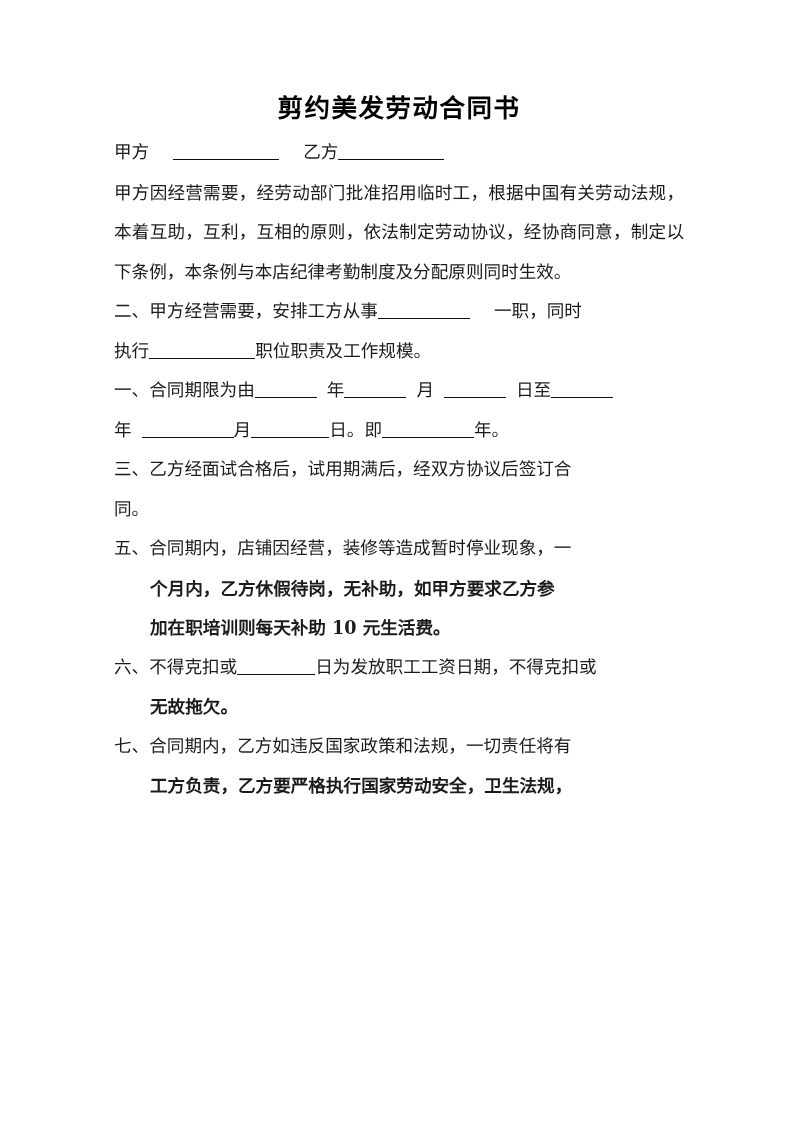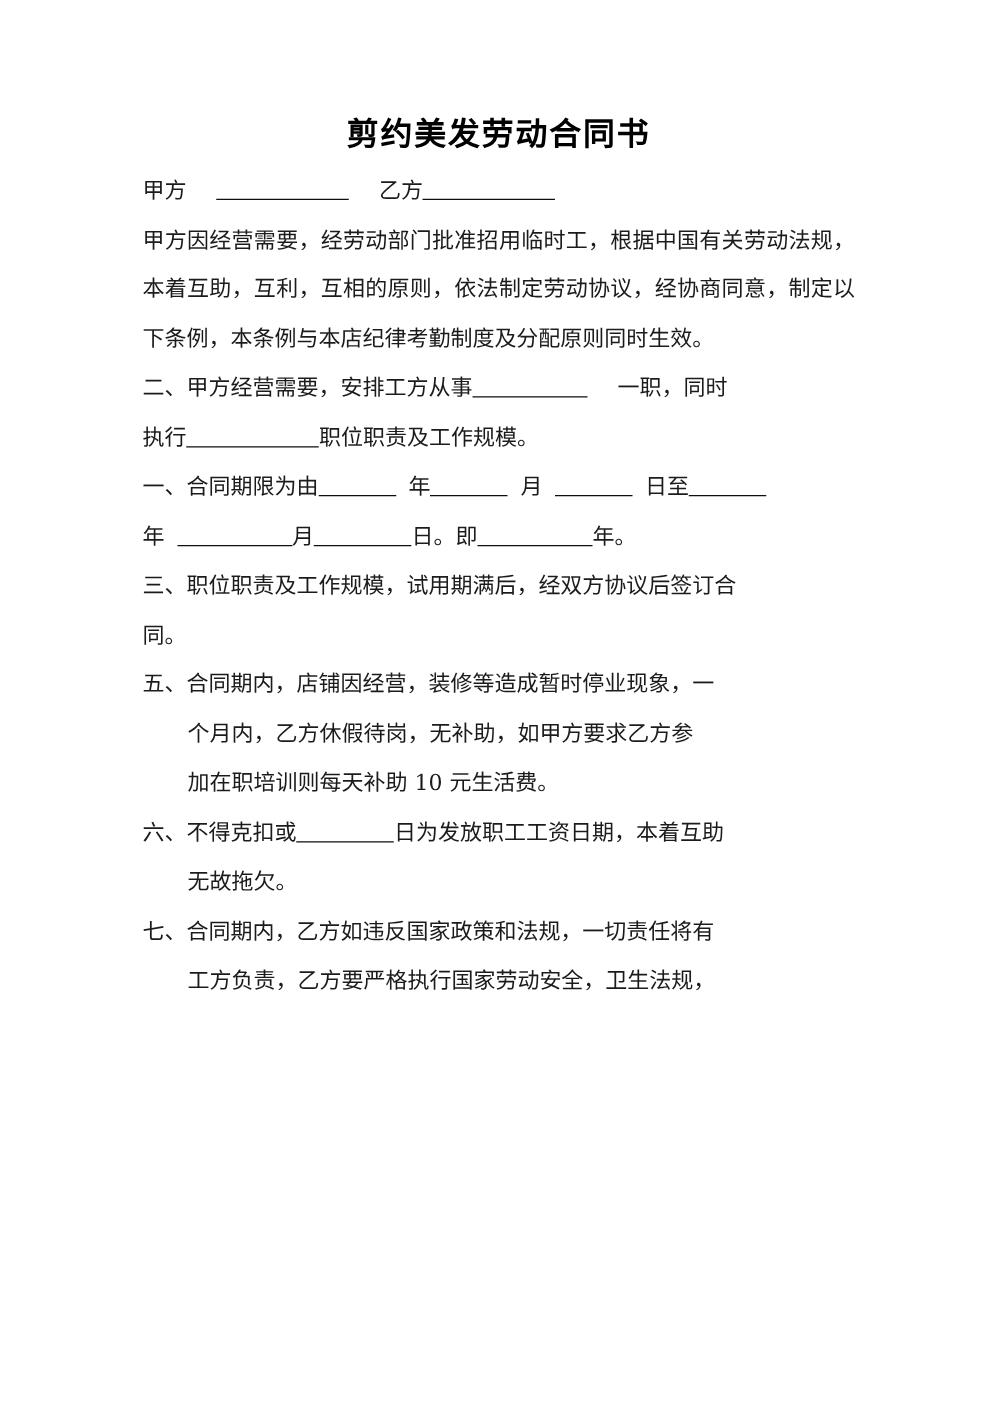--- a/index.html
+++ b/index.html
@@ -43,36 +43,37 @@
     font-size: 17.6px;
     line-height: 39.5px;
     color: #1b1b1b;
     margin: 0;
     text-align: justify;
     text-justify: inter-ideograph;
     word-break: break-all;
   }
   .para-parties {
     white-space: nowrap;
+    font-family: Liberation Mono, monospace;
   }
   
   .clause {
     font-size: 17.6px;
     line-height: 39.5px;
     color: #1b1b1b;
     margin: 0;
     text-align: justify;
     text-justify: inter-ideograph;
     word-break: break-all;
   }
   .clause-line {
     display: block;
     white-space: nowrap;
   }
-  .indent-1 { padding-left: 36px; }
+  .indent-1 { padding-left: 36px; font-weight: bold; }
   .indent-2 { padding-left: 143px; }
 
   .blank {
     display: inline-block;
     border-bottom: 1.4px solid #0f0f0f;
     vertical-align: baseline;
     height: 1.05em;
     margin-bottom: -2px;
   }
   .b-sm   { width: 62px; }
@@ -104,33 +105,33 @@
       <span class="clause-line"><span>二、</span><span>甲方经营需要，安排工方从事</span><span class="blank b-lg"></span><span class="gap-md"></span><span>一职，同时</span></span>
       <span class="clause-line"><span>执行</span><span class="blank b-xl"></span><span>职位职责及工作规模。</span></span>
     </div>
 
     <div class="clause">
       <span class="clause-line"><span>一、</span><span>合同期限为由</span><span class="blank b-sm"></span><span class="gap-sm"></span><span>年</span><span class="blank b-sm"></span><span class="gap-sm"></span><span>月</span><span class="gap-sm"></span><span class="blank b-sm"></span><span class="gap-sm"></span><span>日至</span><span class="blank b-sm"></span></span>
       <span class="clause-line"><span>年</span><span class="gap-sm"></span><span class="blank b-lg"></span><span>月</span><span class="blank b-md"></span><span>日。即</span><span class="blank b-lg"></span><span>年。</span></span>
     </div>
 
     <div class="clause">
-      <span class="clause-line"><span>三、</span><span>职位职责及工作规模，试用期满后，经双方协议后签订合</span></span>
+      <span class="clause-line"><span>三、</span><span>乙方经面试合格后，试用期满后，经双方协议后签订合</span></span>
       <span class="clause-line"><span>同。</span></span>
     </div>
 
 
     <div class="clause">
       <span class="clause-line"><span>五、</span><span>合同期内，店铺因经营，装修等造成暂时停业现象，一</span></span>
       <span class="clause-line indent-1"><span>个月内，乙方休假待岗，无补助，如甲方要求乙方参</span></span>
       <span class="clause-line indent-1"><span>加在职培训则每天补助 10 元生活费。</span></span>
     </div>
 
     <div class="clause">
-      <span class="clause-line"><span>六、</span><span>不得克扣或</span><span class="blank b-md"></span><span>日为发放职工工资日期，本着互助</span></span>
+      <span class="clause-line"><span>六、</span><span>不得克扣或</span><span class="blank b-md"></span><span>日为发放职工工资日期，不得克扣或</span></span>
       <span class="clause-line indent-1"><span>无故拖欠。</span></span>
     </div>
 
     <div class="clause">
       <span class="clause-line"><span>七、</span><span>合同期内，乙方如违反国家政策和法规，一切责任将有</span></span>
       <span class="clause-line indent-1"><span>工方负责，乙方要严格执行国家劳动安全，卫生法规，</span></span>
     </div>
 
   </div>
 </div>

